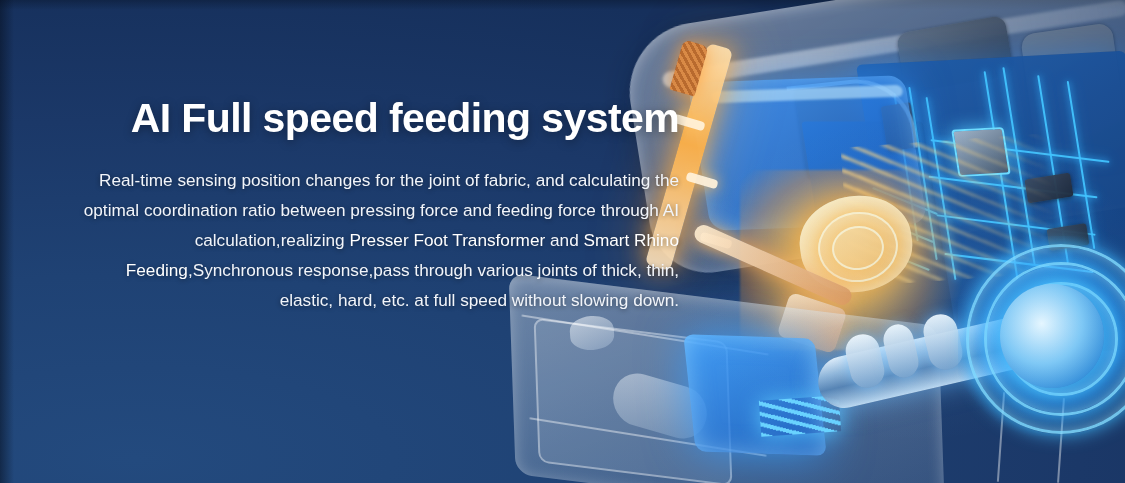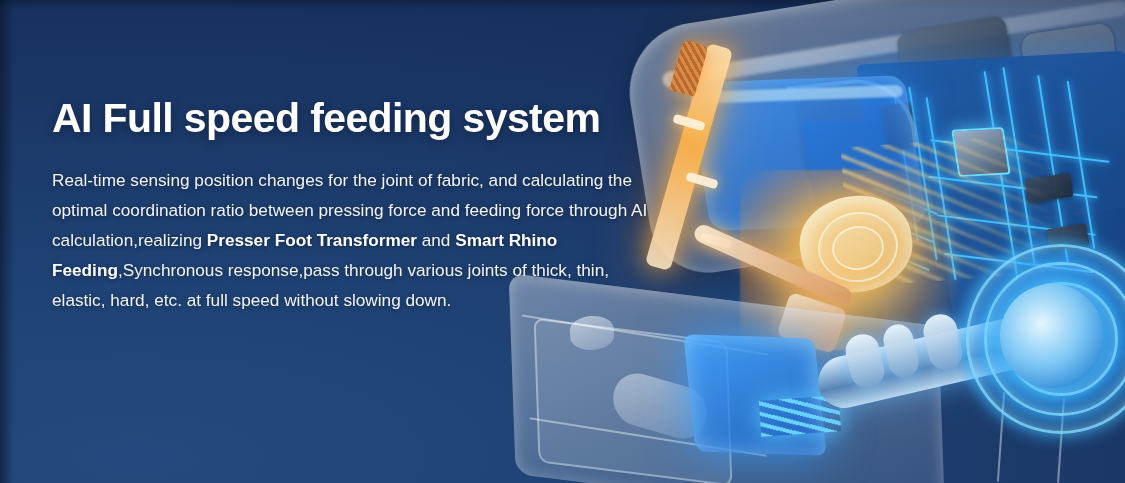--- a/index.html
+++ b/index.html
@@ -15,38 +15,38 @@
   
   #vignette{
     position:absolute;inset:0;
     background:
       linear-gradient(to right, rgba(6,16,33,.55) 0px, rgba(6,16,33,0) 14px),
       linear-gradient(to bottom, rgba(6,16,33,.38) 0px, rgba(6,16,33,0) 10px);
     pointer-events:none;
   }
 
   
-  #copy{position:absolute;left:52px;top:96px;width:610px;z-index:40;}
+  #copy{position:absolute;left:69px;top:96px;width:610px;z-index:40;text-align:right;}
   #title{
     margin:0;
     font-size:41px;
     font-weight:700;
     letter-spacing:-.6px;
     color:#ffffff;
     line-height:1.12;
     text-shadow:0 2px 10px rgba(0,0,0,.35);
   }
   #para{
     margin:23px 0 0 0;
     font-size:17.2px;
     line-height:30px;
     color:#f2f5fa;
     text-shadow:0 1px 5px rgba(0,0,0,.45);
   }
-  #para b{font-weight:700;color:#ffffff;}
+  #para b{font-weight:400;color:#ffffff;}
 
   
   #art{position:absolute;left:0;top:0;width:1125px;height:483px;z-index:10;}
   .lyr{position:absolute;}
 
   
   #arm{
     left:636px;top:-8px;width:520px;height:250px;
     background:linear-gradient(160deg, rgba(228,238,248,.42) 0%, rgba(205,222,238,.30) 45%, rgba(170,195,220,.16) 100%);
     border-radius:70px 46px 30px 60px;

